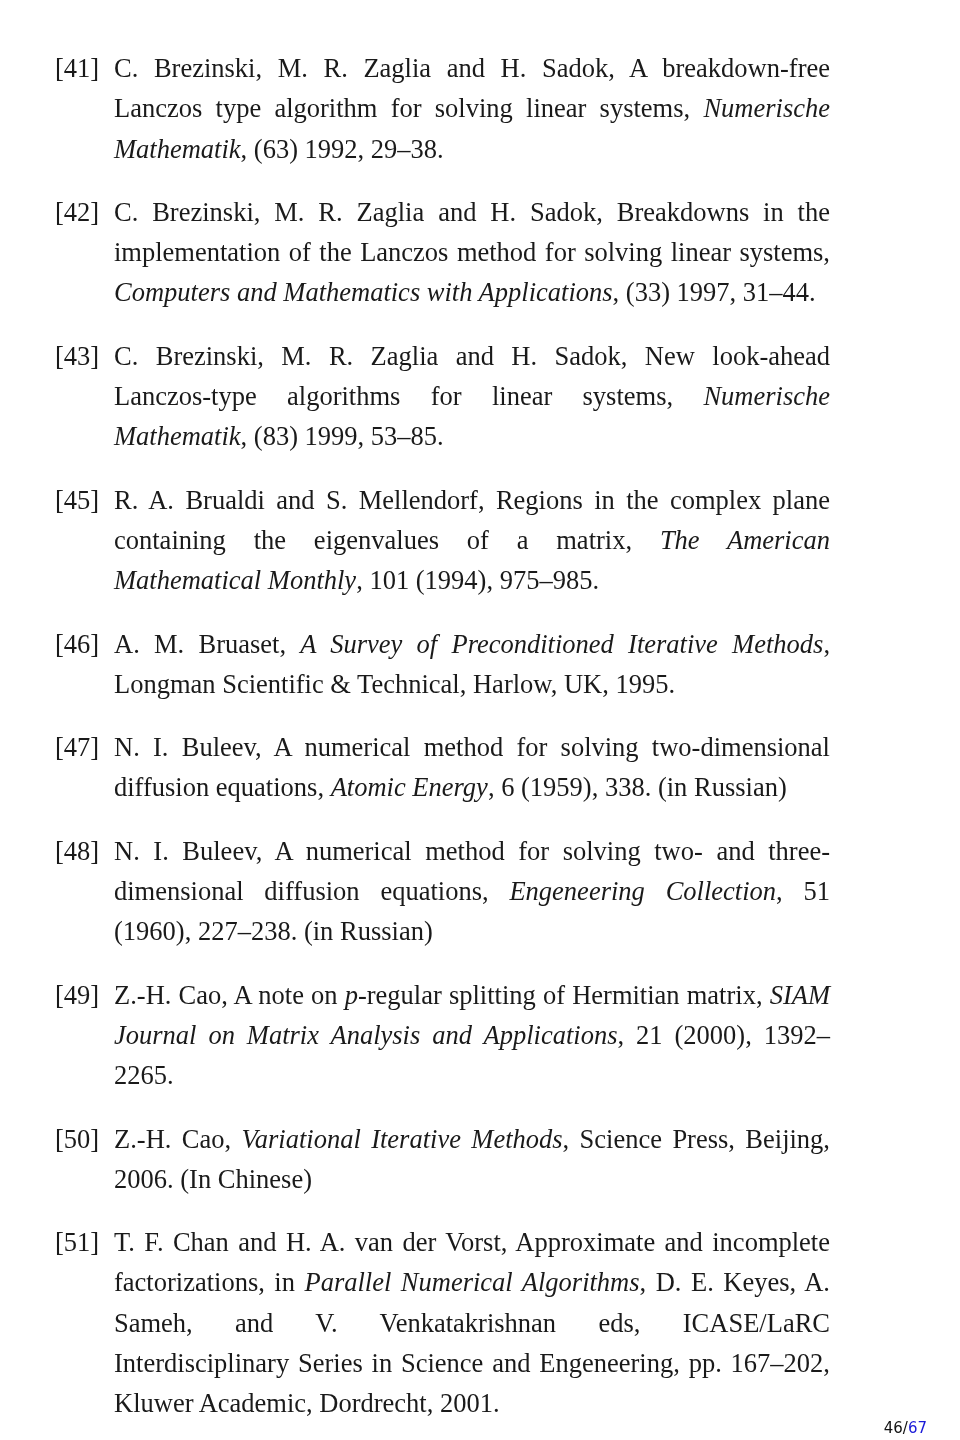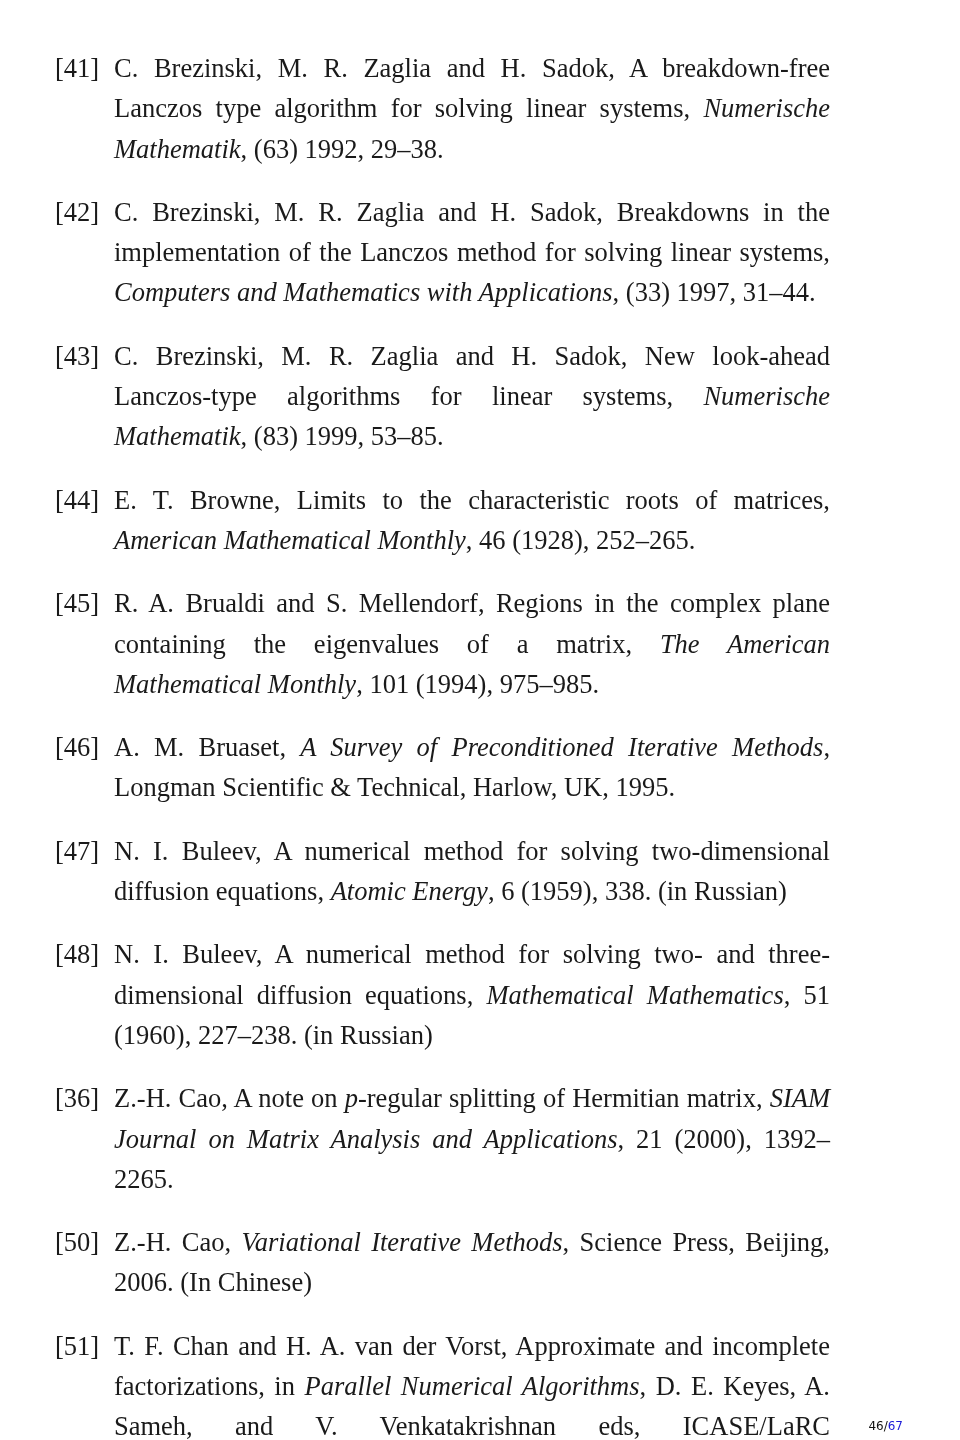--- a/index.html
+++ b/index.html
@@ -14,55 +14,52 @@
       margin: 0 40px 23px 0;
       padding-left: 114px;
       font-size: 26.5px;
       line-height: 40.3px;
       text-align: justify;
       hyphens: manual;
     }
     .ref .num { position: absolute; left: 55px; top: 0; }
     .ref i { }
     .footer {
-      position: absolute; right: 57px; top: 1419px;
-      font-family: "DejaVu Sans", sans-serif; font-size: 12px; color: #111;
+      position: absolute; right: 33px; top: 1419px;
+      font-family: "DejaVu Sans", sans-serif; font-size: 15px; color: #111;
     }
     .footer .total { color: #1a1ad8; }
   </style>
 </head>
 <body>
 
 <div class="refs">
   <div class="ref">
     <span class="num">[41]</span><span>C. Brezinski, M. R. Zaglia and H. Sadok, A breakdown-free Lanczos type algorithm for solving linear systems, </span><i>Numerische Mathematik</i><span>, (63) 1992, 29–38.</span>
   </div>
   <div class="ref">
     <span class="num">[42]</span><span>C. Brezinski, M. R. Zaglia and H. Sadok, Breakdowns in the implemen­tation of the Lanczos method for solving linear systems, </span><i>Computers and Mathematics with Applications</i><span>, (33) 1997, 31–44.</span>
   </div>
   <div class="ref">
     <span class="num">[43]</span><span>C. Brezinski, M. R. Zaglia and H. Sadok, New look-ahead Lanczos-type algorithms for linear systems, </span><i>Numerische Mathematik</i><span>, (83) 1999, 53–85.</span>
   </div>
   <div class="ref">
-    <span class="num">[44]</span><span>E. T. Browne, Limits to the characteristic roots of matrices, </span><i>American Mathematical Monthly</i><span>, 46 (1928), 252–265.</span>
-  </div>
-  <div class="ref">
     <span class="num">[45]</span><span>R. A. Brualdi and S. Mellendorf, Regions in the complex plane containing the eigenvalues of a matrix, </span><i>The American Mathematical Monthly</i><span>, 101 (1994), 975–985.</span>
   </div>
   <div class="ref">
     <span class="num">[46]</span><span>A. M. Bruaset, </span><i>A Survey of Preconditioned Iterative Methods</i><span>, Longman Scientific &amp; Technical, Harlow, UK, 1995.</span>
   </div>
   <div class="ref">
     <span class="num">[47]</span><span>N. I. Buleev, A numerical method for solving two-dimensional diffusion equations, </span><i>Atomic Energy</i><span>, 6 (1959), 338. (in Russian)</span>
   </div>
   <div class="ref">
-    <span class="num">[48]</span><span>N. I. Buleev, A numerical method for solving two- and three-dimensional diffusion equations, </span><i>Mathematical Mathematics</i><span>, 51 (1960), 227–238. (in Russian)</span>
+    <span class="num">[48]</span><span>N. I. Buleev, A numerical method for solving two- and three-dimensional diffusion equations, </span><i>Engeneering Collection</i><span>, 51 (1960), 227–238. (in Russian)</span>
   </div>
   <div class="ref">
-    <span class="num">[36]</span><span>Z.-H. Cao, A note on </span><i>p</i><span>-regular splitting of Hermitian matrix, </span><i>SIAM Jour­nal on Matrix Analysis and Applications</i><span>, 21 (2000), 1392–2265.</span>
+    <span class="num">[49]</span><span>Z.-H. Cao, A note on </span><i>p</i><span>-regular splitting of Hermitian matrix, </span><i>SIAM Jour­nal on Matrix Analysis and Applications</i><span>, 21 (2000), 1392–2265.</span>
   </div>
   <div class="ref">
     <span class="num">[50]</span><span>Z.-H. Cao, </span><i>Variational Iterative Methods</i><span>, Science Press, Beijing, 2006. (In Chinese)</span>
   </div>
   <div class="ref">
     <span class="num">[51]</span><span>T. F. Chan and H. A. van der Vorst, Approximate and incomplete fac­torizations, in </span><i>Parallel Numerical Algorithms</i><span>, D. E. Keyes, A. Sameh, and V. Venkatakrishnan eds, ICASE/LaRC Interdisciplinary Series in Science and Engeneering, pp. 167–202, Kluwer Academic, Dordrecht, 2001.</span>
   </div>
 </div>
 
 <div class="footer">

